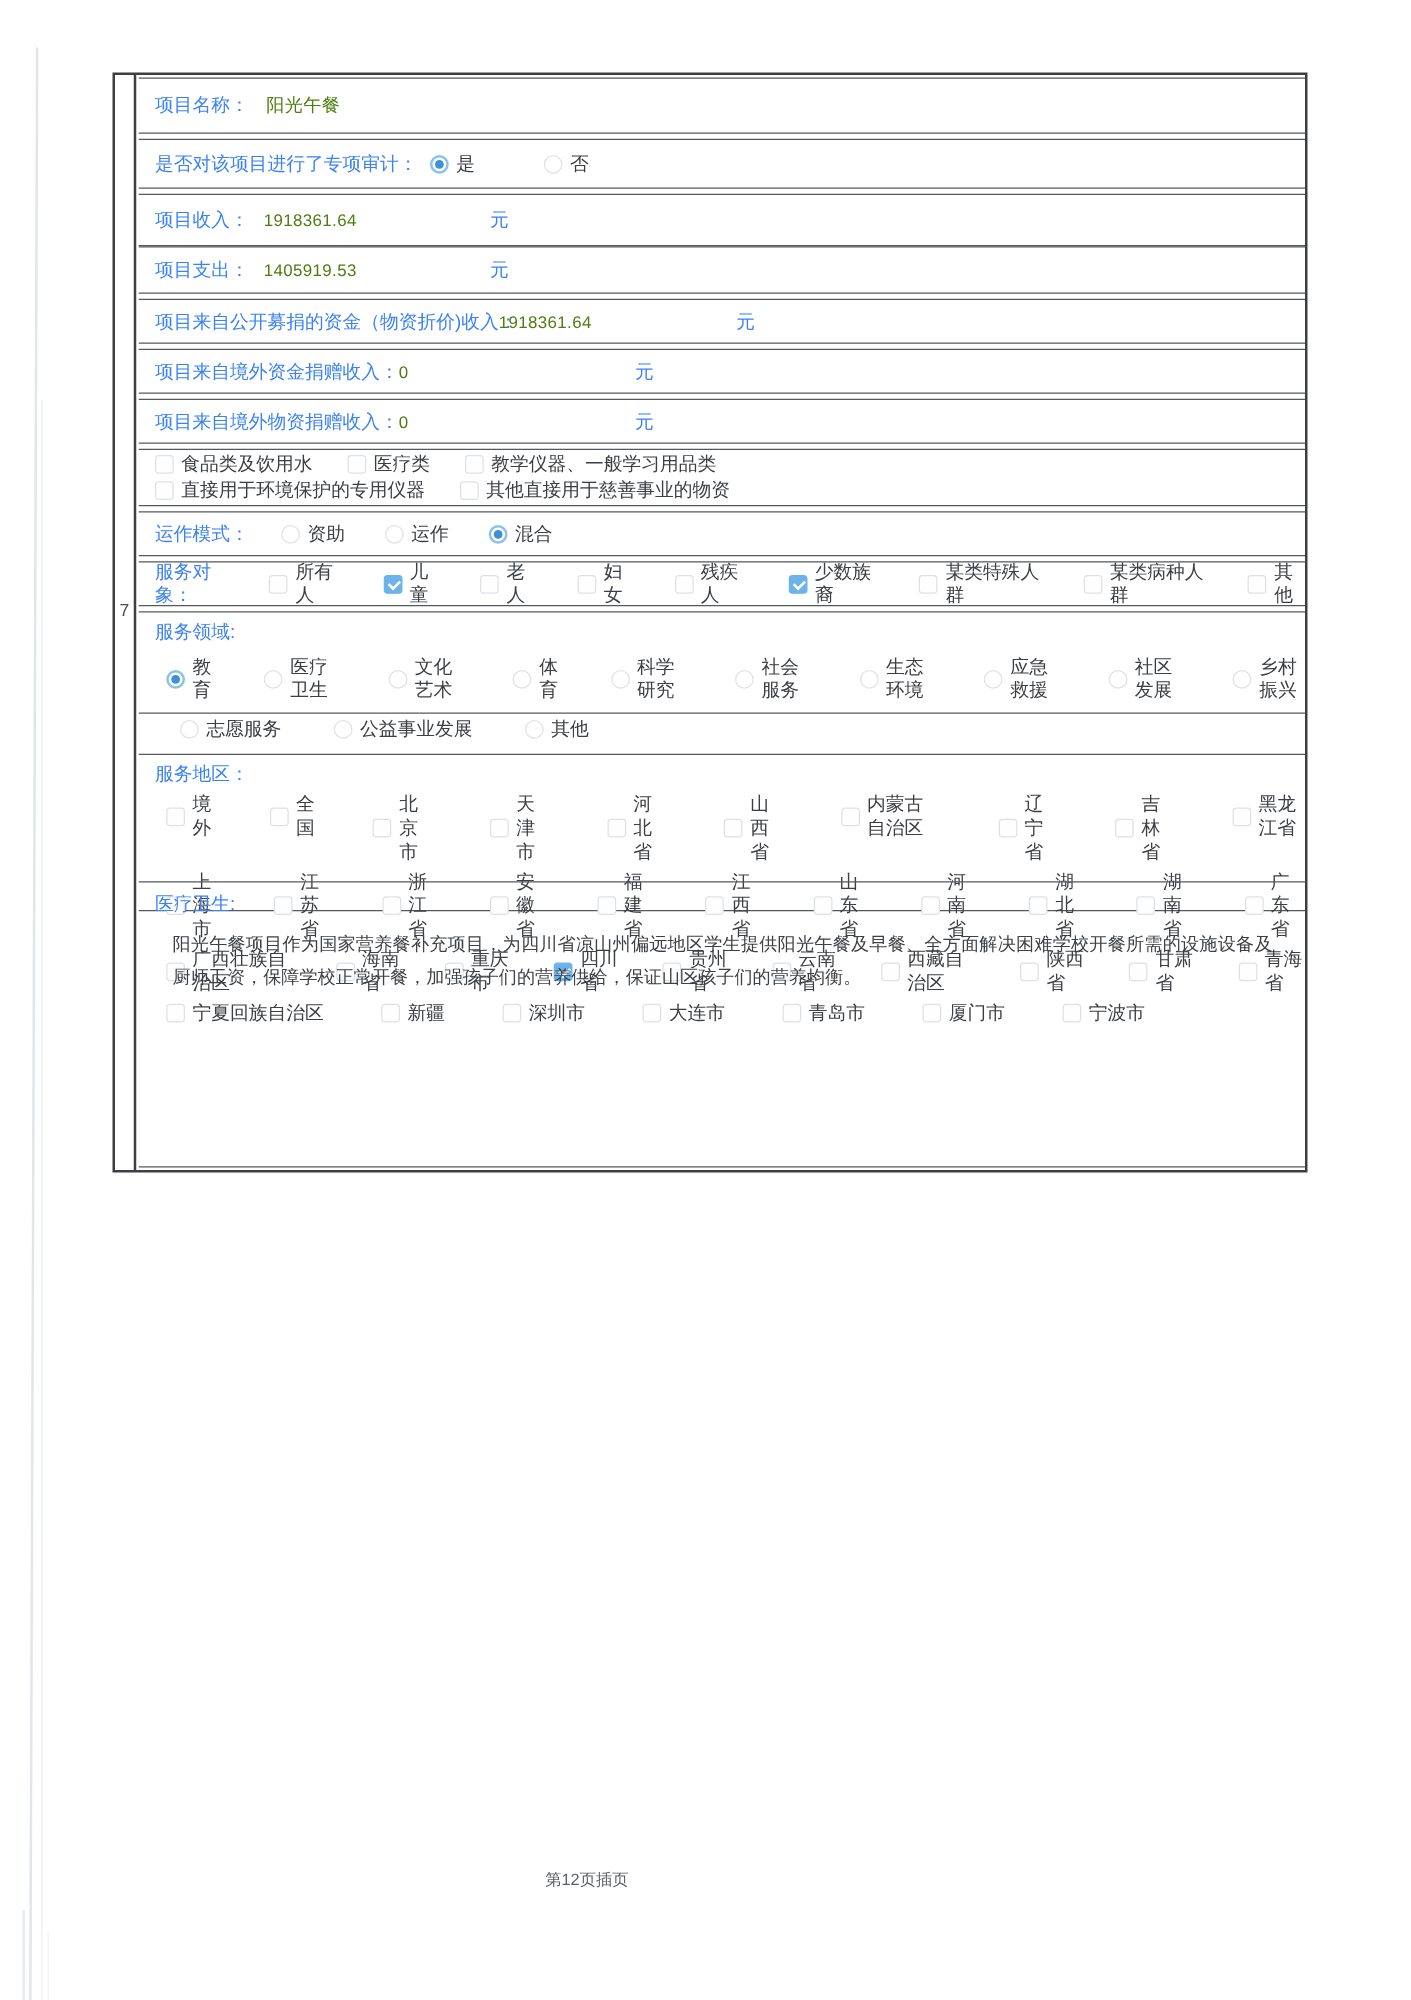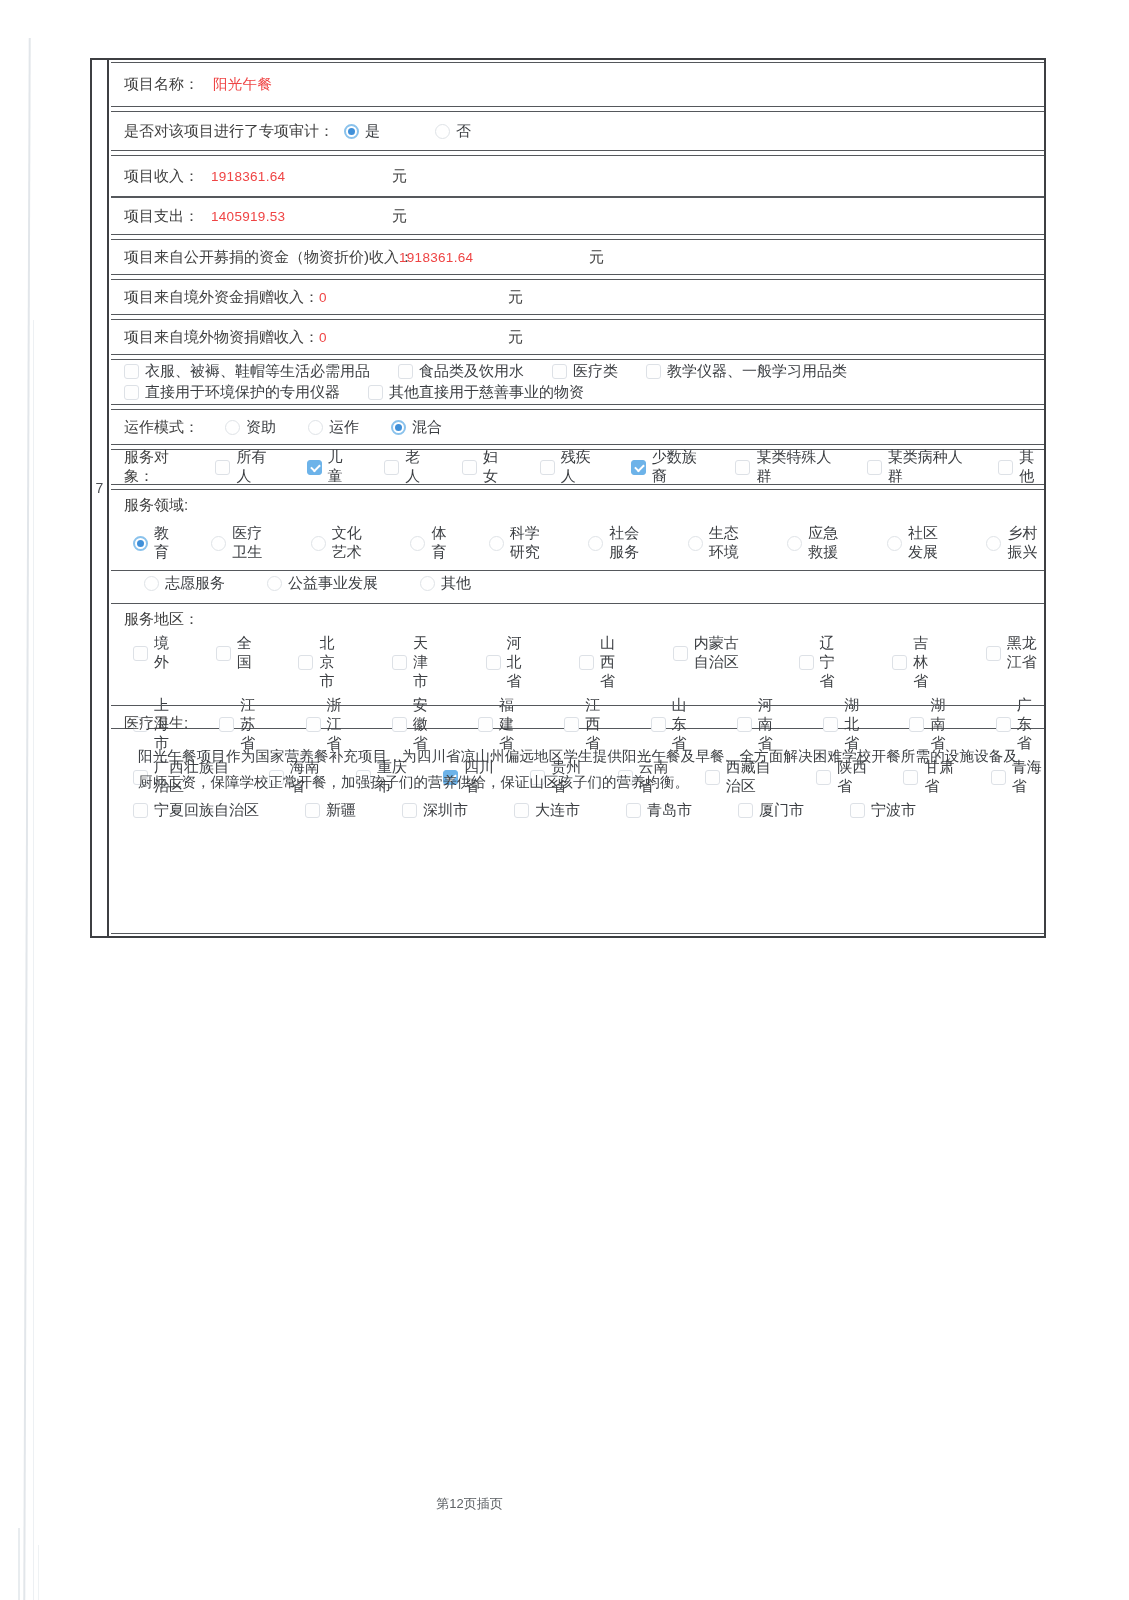--- a/index.html
+++ b/index.html
@@ -45,22 +45,22 @@
   #r5 {top:179px;height:36px;}
   #r6 {top:219px;height:36px;}
   #r7 {top:259px;height:36px;}
   #r8 {top:299px;height:46px;}
   #r9 {top:349px;height:36px;}
   #r10{top:389px;height:36px;}
   #r11{top:429px;height:82px;padding-top:6px;}
   #r12{top:515px;height:126px;padding-top:6px;margin-top:28px;}
   #r13{top:645px;height:229px;padding-top:8px;}
 
-  .lbl{color:#404040;}
-  .val{font-size:13.5px;color:#ef4444;letter-spacing:.3px;}
+  .lbl{color:#3b82f6;}
+  .val{font-size:13.5px;color:#4d7c0f;letter-spacing:.3px;}
   .pos{position:absolute;}
 
   
   .opt{display:inline-flex;align-items:center;gap:6px;}
   .ctrl{flex:0 0 auto;display:inline-block;box-sizing:border-box;position:relative;}
   .cb{width:15px;height:15px;border:1px solid #dde1e6;border-radius:3px;background:#fefefe;}
   .cb.on{background:#6db3e9;border-color:#6db3e9;}
   .cb.on::after{
     content:"";position:absolute;left:3px;top:3.5px;width:7px;height:4px;
     border-left:2px solid #fff;border-bottom:2px solid #fff;transform:rotate(-45deg);
@@ -154,24 +154,20 @@
 
     <div class="row" id="r7">
       <span class="lbl">项目来自境外物资捐赠收入：</span>
       <span class="val pos" style="left:208px;">0</span>
       <span class="lbl pos" style="left:397px;">元</span>
     </div>
 
     <div class="row" id="r8">
       <div class="goods-opts">
         <span class="opts g28">
-            <span class="opt">
-              <span class="ctrl cb"></span>
-              <span class="olabel">衣服、被褥、鞋帽等生活必需用品</span>
-            </span>
             <span class="opt">
               <span class="ctrl cb"></span>
               <span class="olabel">食品类及饮用水</span>
             </span>
             <span class="opt">
               <span class="ctrl cb"></span>
               <span class="olabel">医疗类</span>
             </span>
             <span class="opt">
               <span class="ctrl cb"></span>

